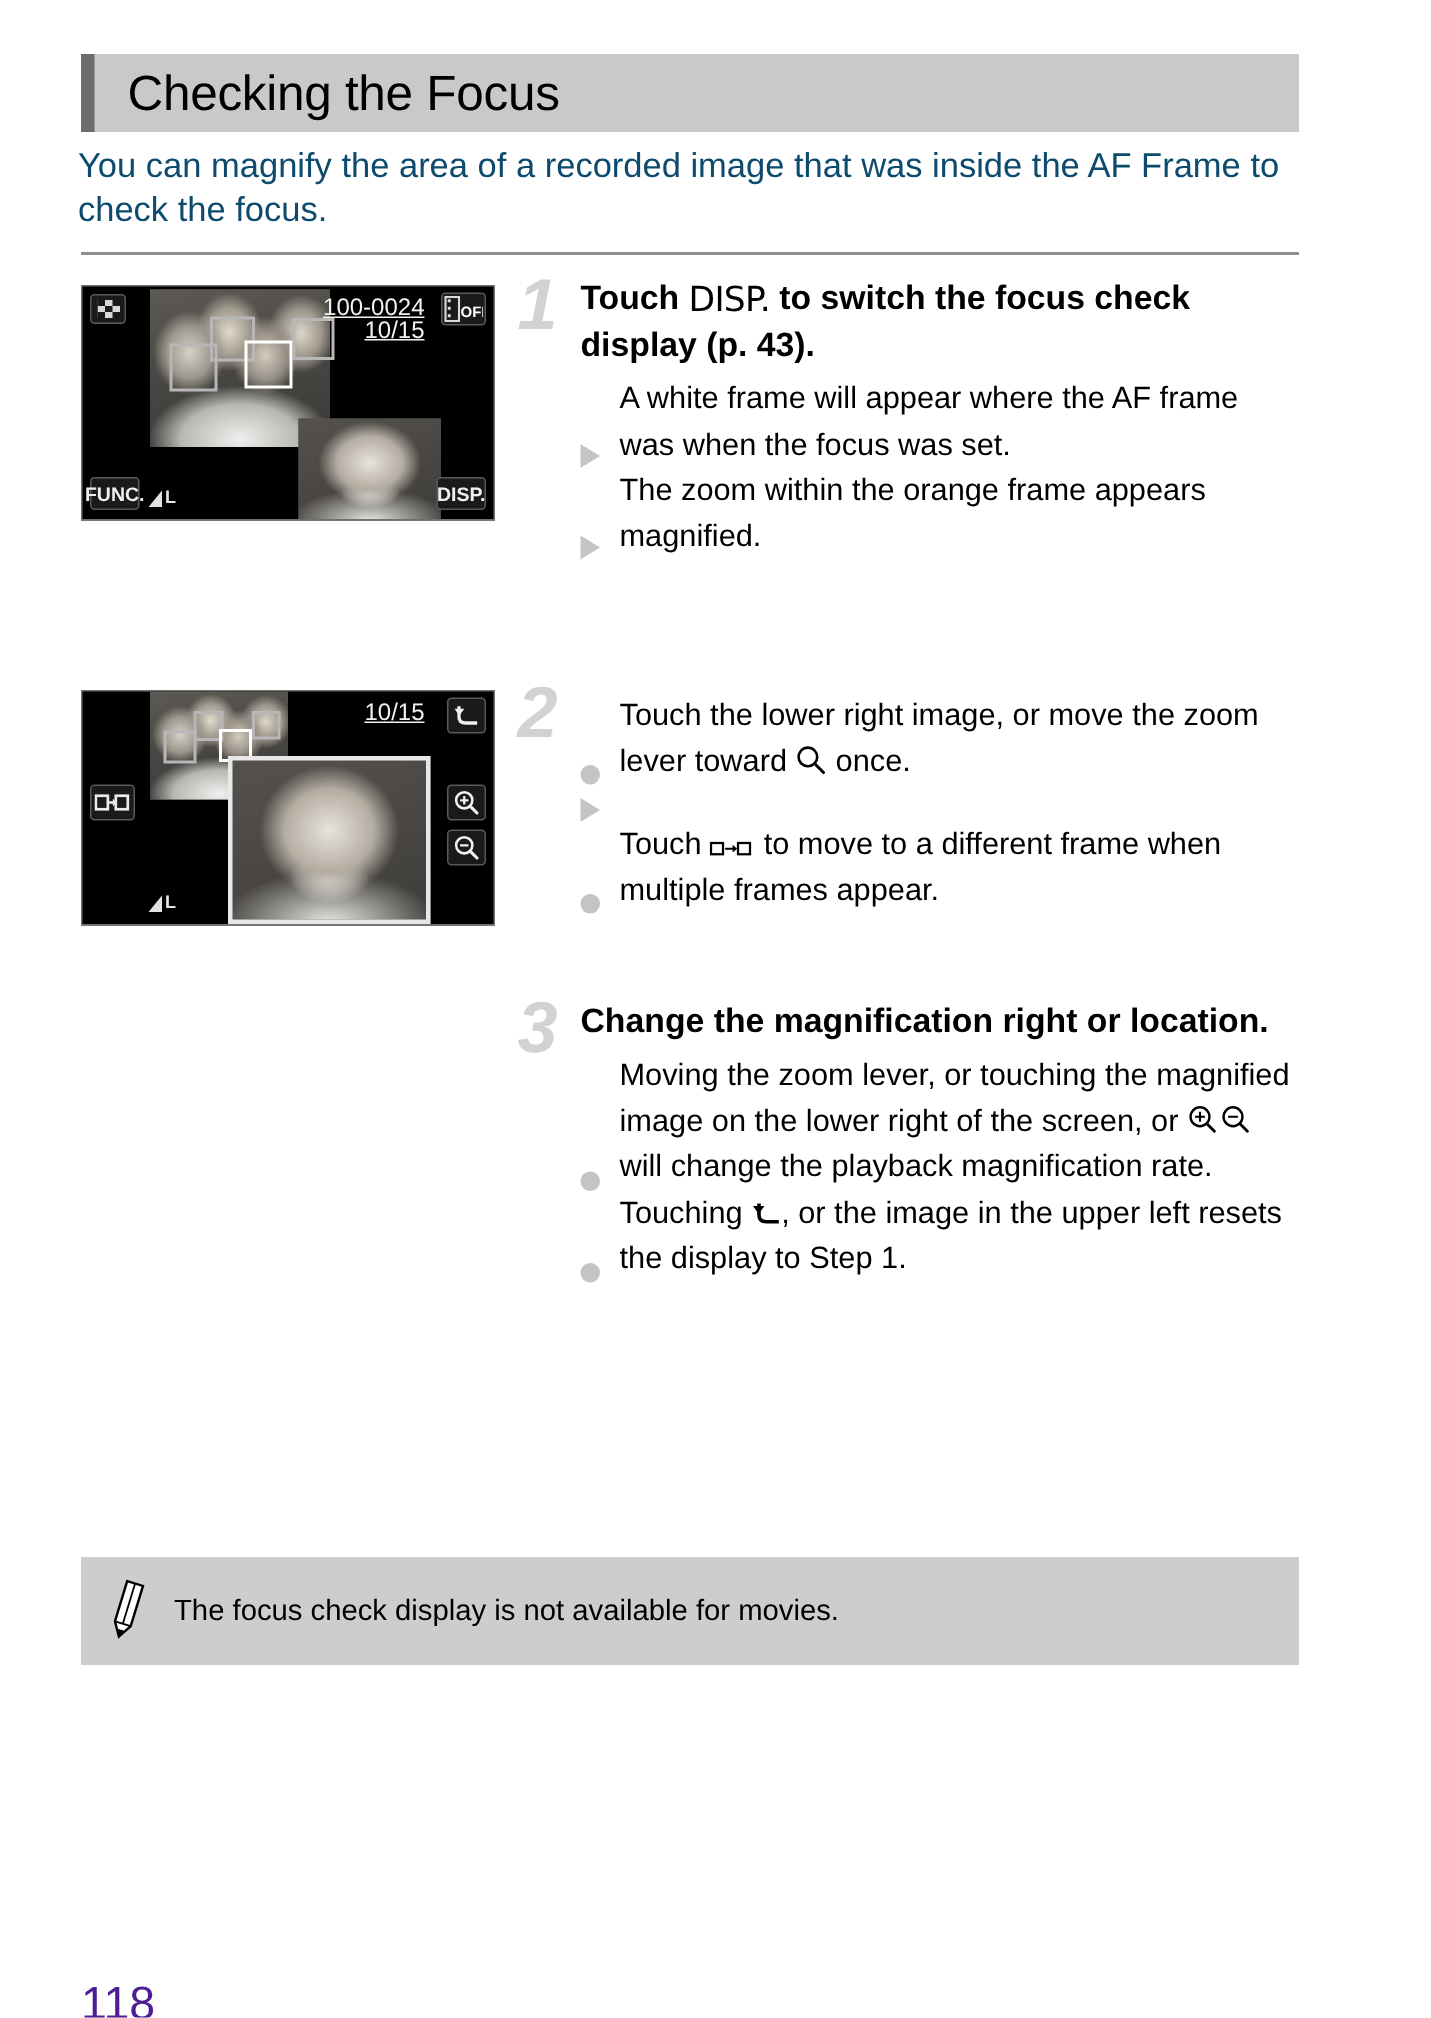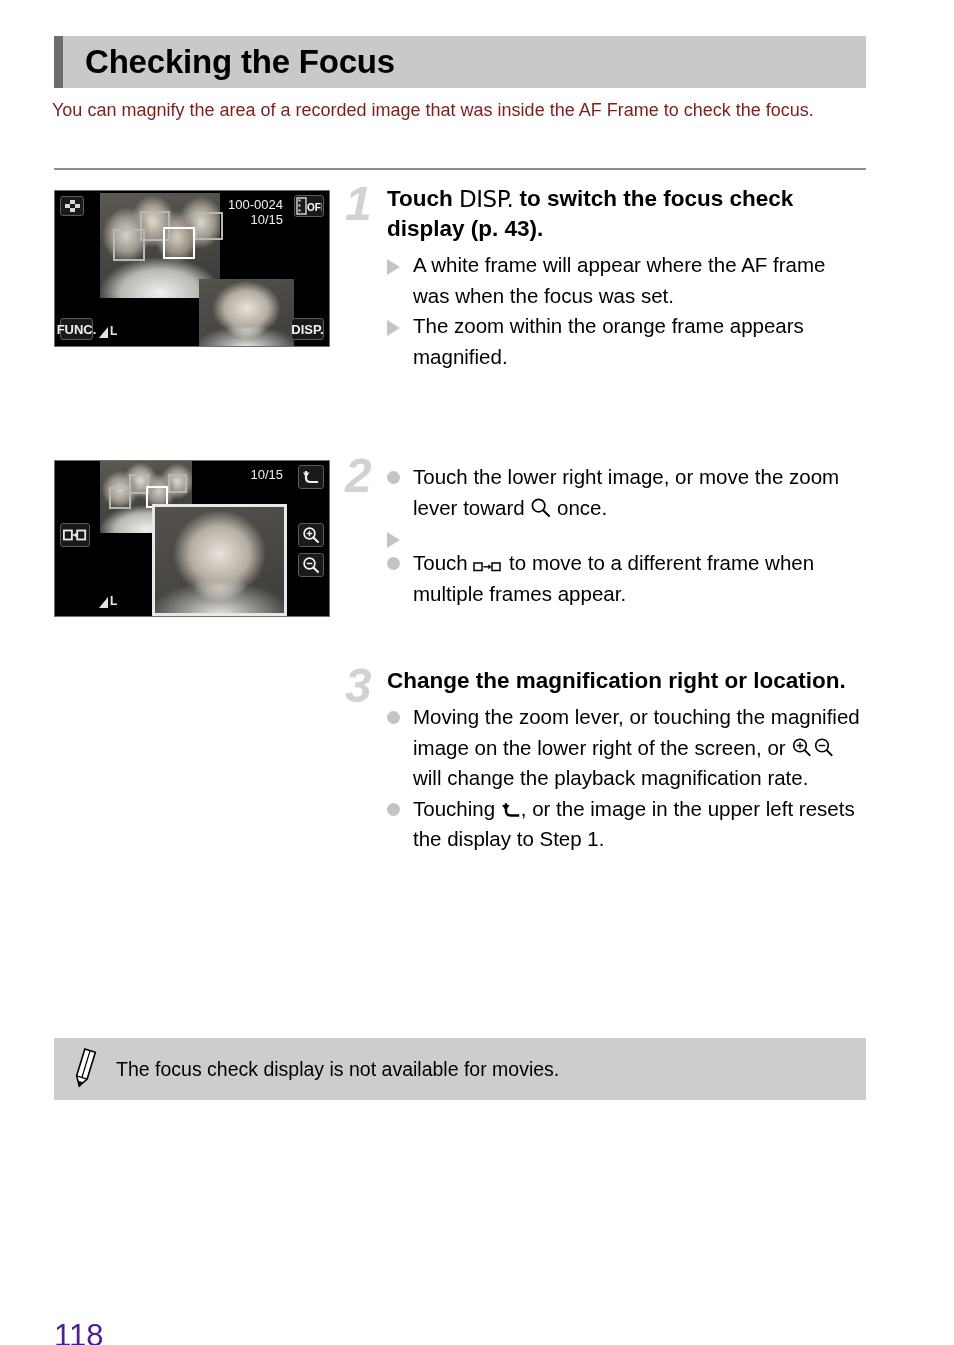--- a/index.html
+++ b/index.html
@@ -35,37 +35,37 @@
     align-items: center;
   }
   .header-accent {
     width: 9px;
     height: 52px;
     background: #6d6d6d;
     flex: 0 0 auto;
   }
   .header-title {
     font-size: 33px;
-    font-weight: bold;
+    font-weight: normal;
     letter-spacing: -0.2px;
     padding-left: 22px;
     line-height: 52px;
     color: #000;
     white-space: nowrap;
   }
 
   
   .intro {
     position: absolute;
     left: 52px;
     top: 96px;
     width: 812px;
-    font-size: 18px;
+    font-size: 23px;
     line-height: 29px;
-    color: #7f1d1d;
+    color: #0c4a6e;
   }
 
   .divider {
     position: absolute;
     left: 54px;
     top: 168px;
     width: 812px;
     height: 2px;
     background: #8e8e8e;
   }
@@ -119,22 +119,23 @@
     display: flex;
     align-items: center;
     justify-content: center;
     font-size: 11px;
     font-weight: bold;
     box-sizing: border-box;
   }
   .lcd-counter {
     position: absolute;
     color: #f2f2f2;
-    font-size: 13px;
+    font-size: 16px;
     white-space: nowrap;
+    text-decoration: underline;
   }
 
   
   .qual {
     position: absolute;
     display: flex;
     align-items: flex-end;
     color: #e6e6e6;
     font-size: 12px;
     font-weight: bold;
@@ -174,21 +175,21 @@
     font-weight: bold;
     line-height: 30px;
     color: #000;
   }
   .step-body {
     margin-left: 42px;
     margin-top: 6px;
   }
   .bullet-row {
     display: flex;
-    align-items: flex-start;
+    align-items: flex-end;
     margin-bottom: 0px;
   }
   .bullet-mark {
     flex: 0 0 auto;
     width: 26px;
     padding-top: 9px;
     display: flex;
     justify-content: flex-start;
   }
   .tri {
@@ -224,21 +225,21 @@
     font-size: 23px;
     vertical-align: -1px;
   }
 
   
   .note {
     position: absolute;
     left: 54px;
     top: 1038px;
     width: 812px;
-    height: 62px;
+    height: 72px;
     background: #cdcdcd;
     display: flex;
     align-items: center;
   }
   .note-icon {
     width: 62px;
     flex: 0 0 auto;
     display: flex;
     justify-content: center;
     align-items: center;

